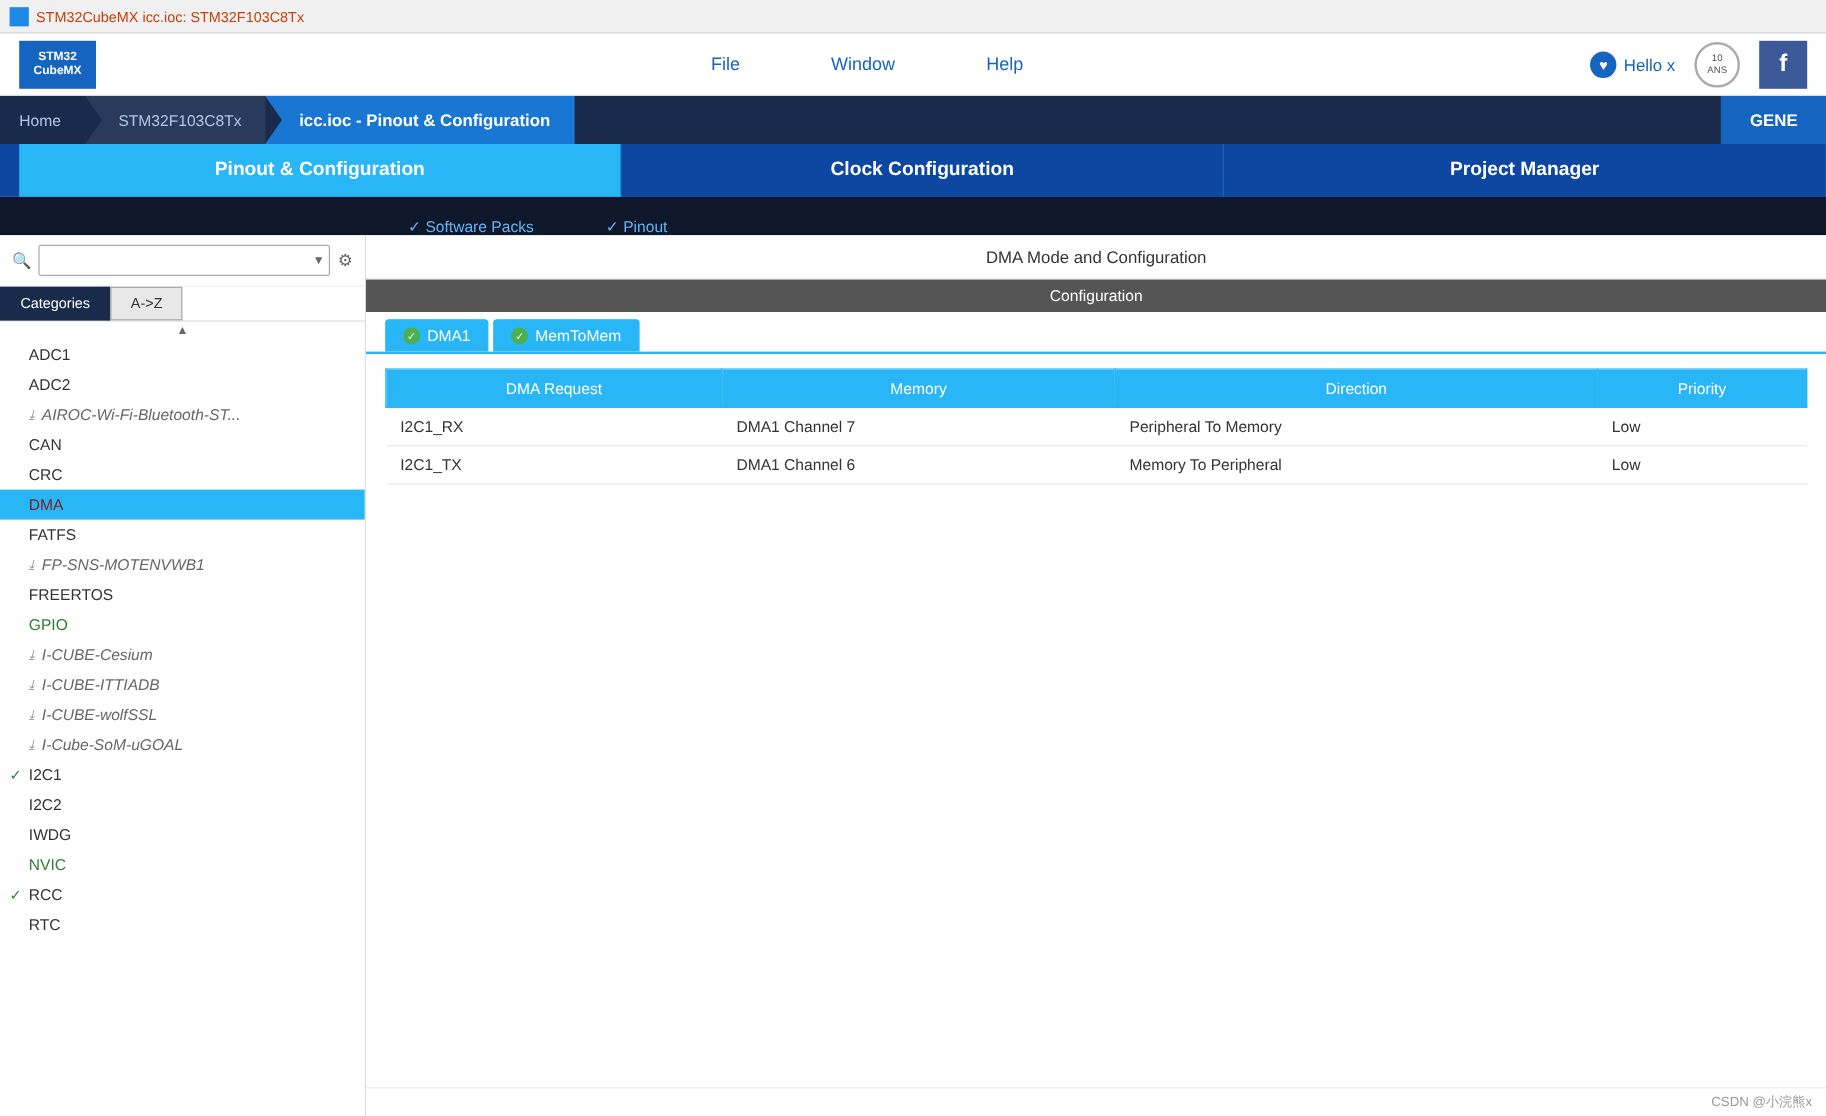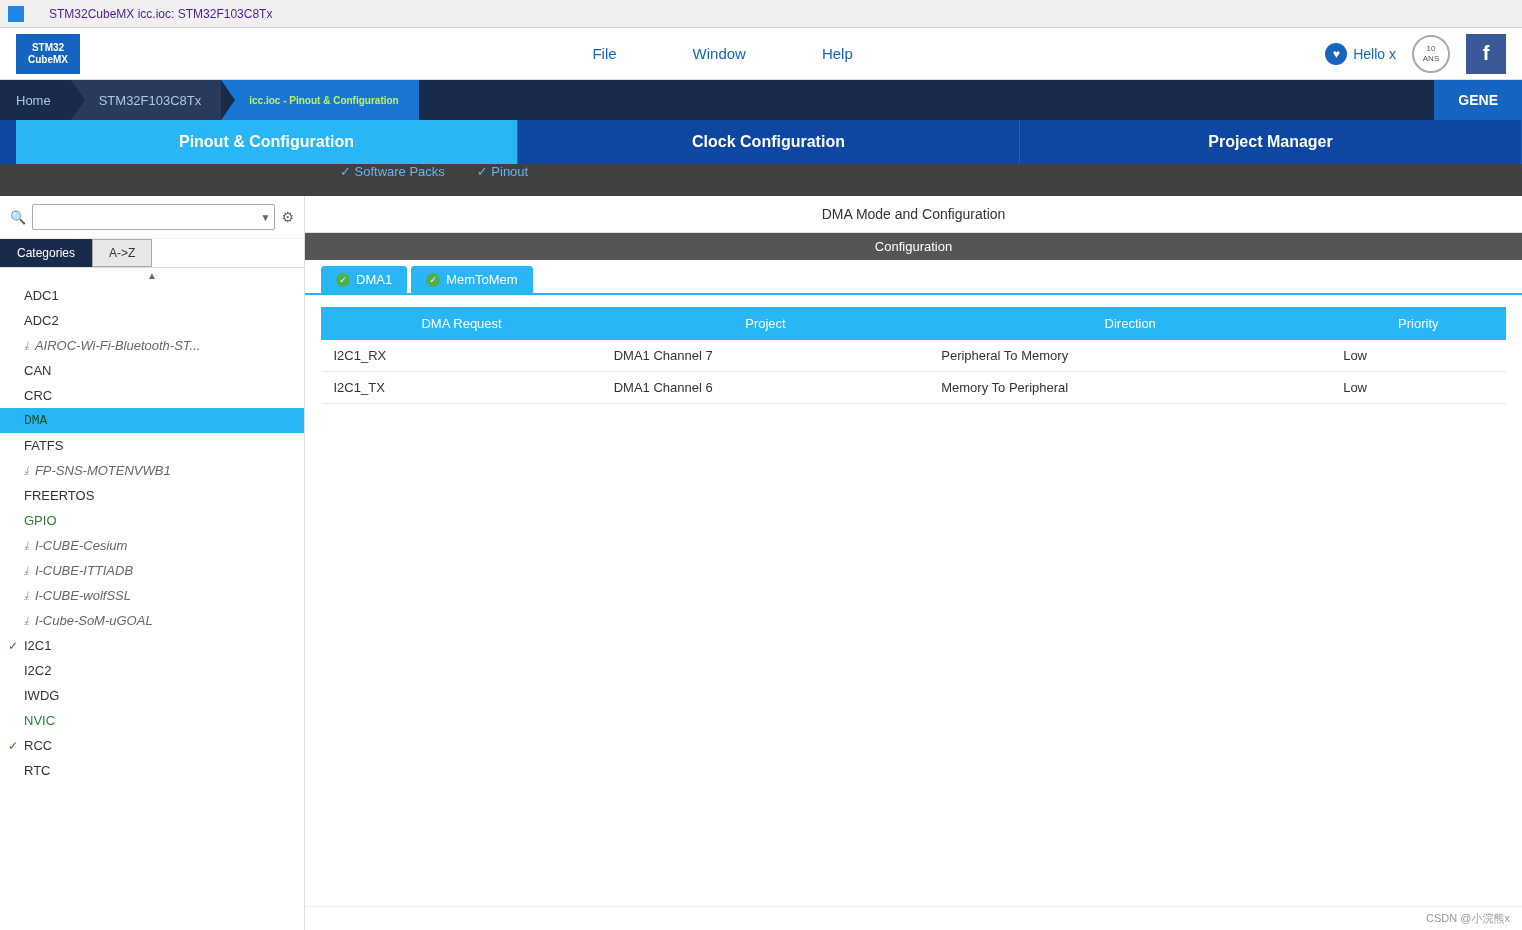--- a/index.html
+++ b/index.html
@@ -6,23 +6,22 @@
     body { font-family: 'Segoe UI', Arial, sans-serif; font-size: 13px; background: #f0f0f0; overflow: hidden; }
 
     
     .title-bar {
       background: #f0f0f0;
       height: 28px;
       display: flex;
       align-items: center;
       padding: 0 8px;
       font-size: 12px;
-      color: #4c1d95;
+      color: #c2410c;
       border-bottom: 1px solid #ccc;
-      gap: 19px;
     }
     .title-bar .app-icon {
       width: 16px; height: 16px;
       background: #1e88e5;
       margin-right: 6px;
       display: inline-block;
     }
 
     
     .menu-bar {
@@ -99,22 +98,22 @@
     .breadcrumb-item {
       display: flex;
       align-items: center;
       padding: 0 20px 0 16px;
       color: #aec6e8;
       font-size: 13px;
       position: relative;
       cursor: pointer;
     }
     .breadcrumb-item.active {
-      color: #bef264;
-      font-size: 10px;
+      color: #ffffff;
+      font-size: 14px;
     }
     .breadcrumb-arrow {
       position: absolute;
       right: -14px;
       top: 0;
       width: 0; height: 0;
       border-top: 20px solid transparent;
       border-bottom: 20px solid transparent;
       border-left: 14px solid #1a2a4a;
       z-index: 2;
@@ -160,26 +159,26 @@
     .tab-section.clock {
       background: #0d47a1;
       font-size: 16px;
     }
     .tab-section.project-manager {
       background: #0d47a1;
     }
 
     
     .sub-nav {
-      background: #404040;
+      background: #0f172a;
       height: 32px;
       display: flex;
-      align-items: flex-start;
+      align-items: flex-end;
       padding-left: 340px;
-      gap: 32px;
+      gap: 60px;
     }
     .sub-nav-item {
       color: #64b5f6;
       font-size: 13px;
       cursor: pointer;
       display: flex; align-items: center; gap: 4px;
     }
 
     
     .main-layout {
@@ -252,22 +251,21 @@
     .sidebar-list-item {
       padding: 5px 10px 5px 24px;
       font-size: 13px;
       color: #333;
       cursor: pointer;
       display: flex; align-items: center; gap: 6px;
       position: relative;
     }
     .sidebar-list-item.active {
       background: #29b6f6;
-      color: #14532d;
-      font-family: Liberation Mono, monospace;
+      color: #7f1d1d;
     }
     .sidebar-list-item.italic { font-style: italic; color: #666; }
     .sidebar-list-item.green { color: #2e7d32; }
     .sidebar-list-item.checked::before {
       content: '✓';
       position: absolute; left: 8px;
       color: #2e7d32; font-size: 12px;
     }
     .download-icon {
       font-size: 11px; color: #888;
@@ -519,21 +517,21 @@
       <div class="config-tab active">
         <span class="tab-check">✓</span>
         <span>MemToMem</span>
       </div>
     </div>
     <div class="dma-table-wrap">
       <table class="dma-table">
         <thead>
           <tr>
             <th>DMA Request</th>
-            <th>Project</th>
+            <th>Memory</th>
             <th>Direction</th>
             <th>Priority</th>
           </tr>
         </thead>
         <tbody>
           <tr>
             <td>I2C1_RX</td>
             <td>DMA1 Channel 7</td>
             <td>Peripheral To Memory</td>
             <td>Low</td>

